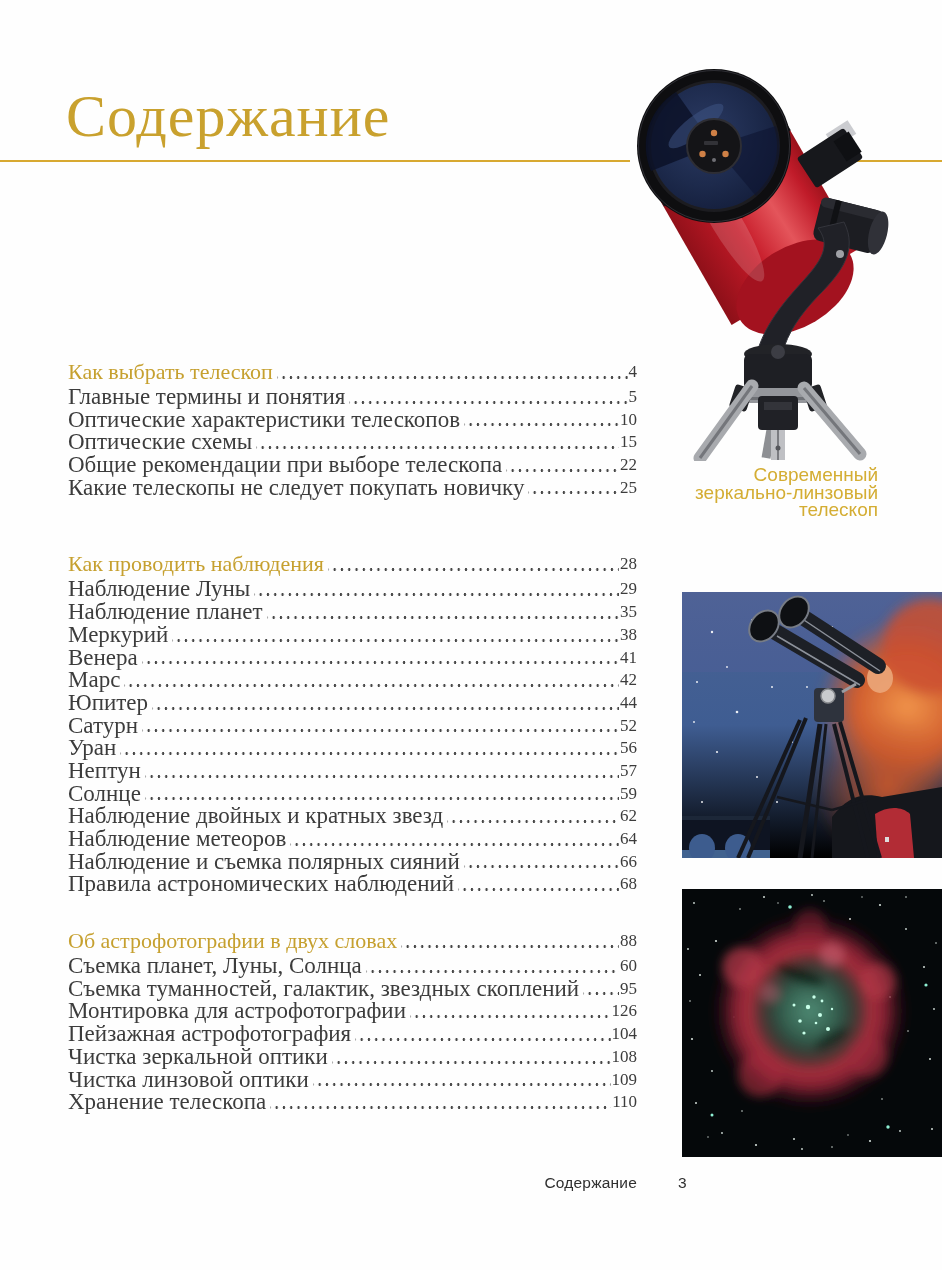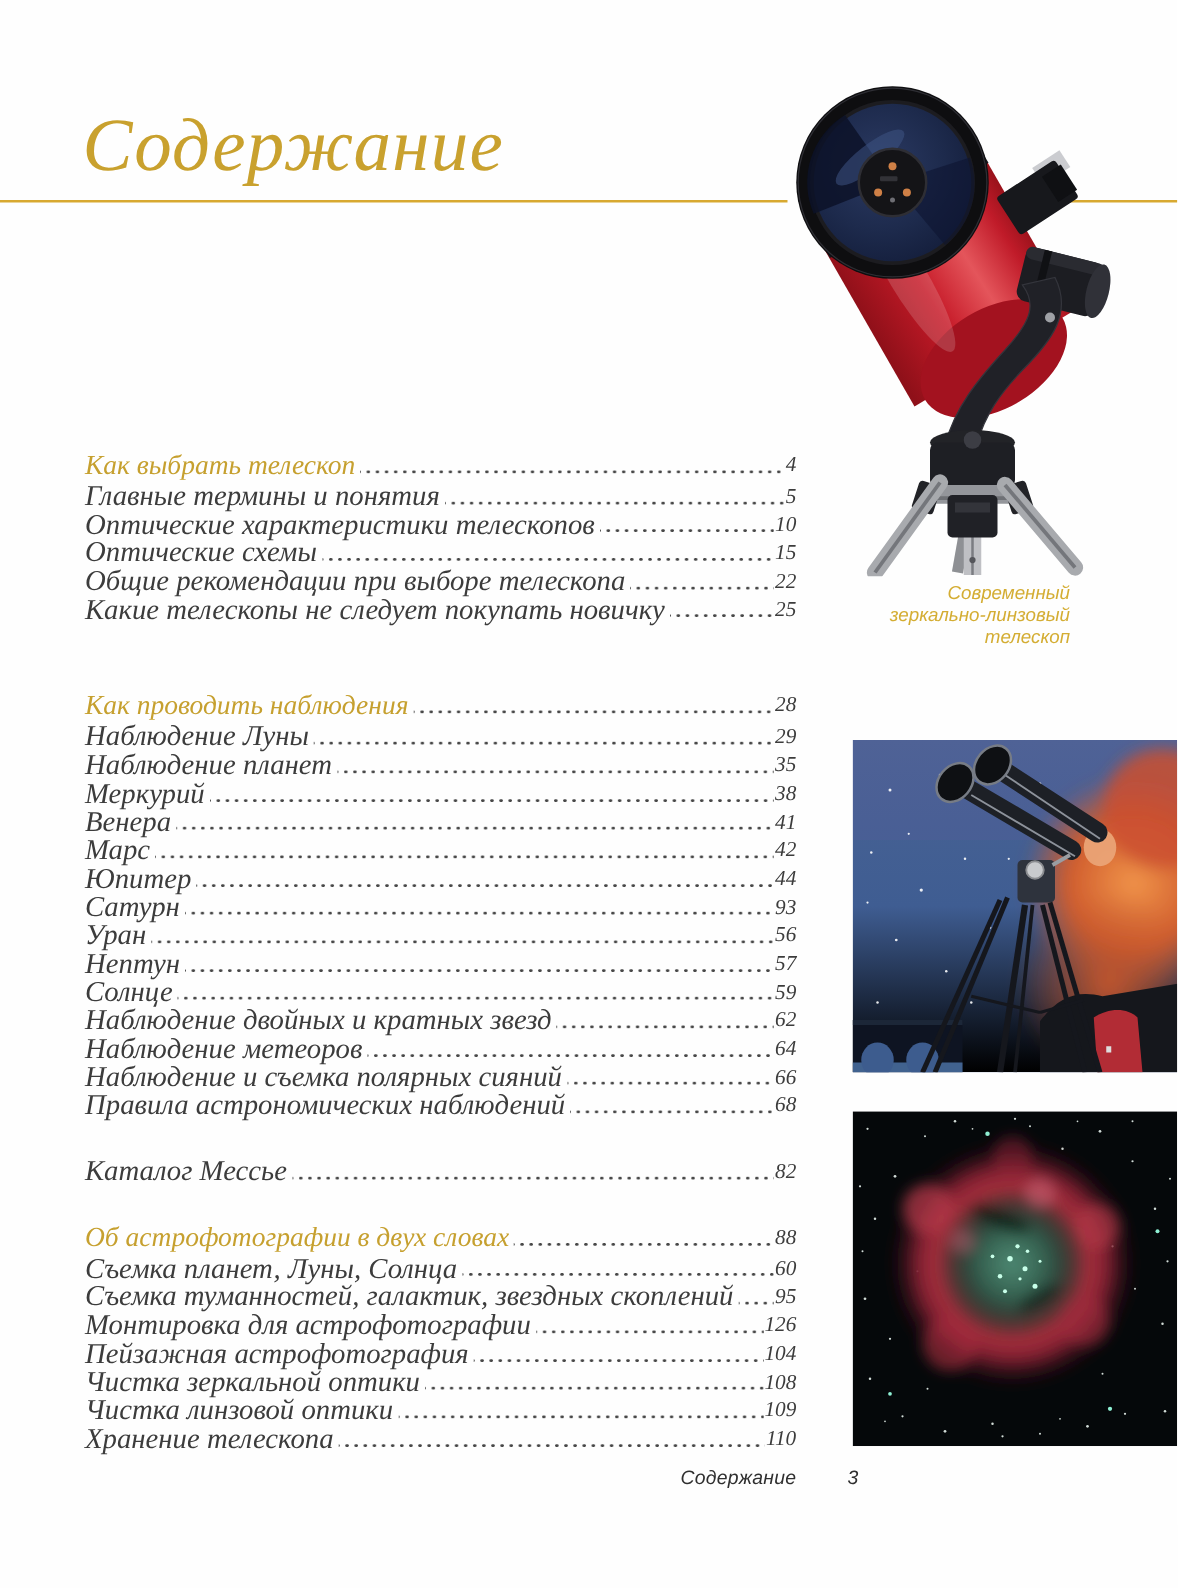--- a/index.html
+++ b/index.html
@@ -1,17 +1,17 @@
 <!DOCTYPE html>
 <html><head>
 <meta charset="utf-8">
 <style>
   html,body{margin:0;padding:0;background:#ffffff;}
   .page{position:relative;width:942px;height:1270px;background:#fefefe;overflow:hidden;
-        font-family:"Liberation Serif",serif;font-style:italic;}
+        font-family:"Liberation Serif",serif;}
 
   
   .title{position:absolute;left:66px;top:84px;margin:0;font-weight:normal;
          font-size:60px;line-height:64px;color:#c9a12e;letter-spacing:1px;}
   .rule{position:absolute;top:160px;height:2px;background:#d8a931;}
   .rule-left{left:0;width:630px;}
   .rule-right{left:800px;width:142px;}
 
   
   .toc{position:absolute;left:68px;top:357px;width:569px;}
@@ -25,22 +25,22 @@
      background-image:radial-gradient(circle,#474747 1.15px,rgba(0,0,0,0) 1.45px);
      background-size:7.3px 5px;background-repeat:repeat-x;
      background-position:3px calc(100% - 4px);}
   .toc-heading-row{height:29px;}
   .toc-heading-row .lbl{font-size:22px;line-height:29px;color:#c6a02f;text-align:center;}
   .toc-heading-row .num{line-height:29px;}
   .toc-heading-row .dots{background-position:3px calc(100% - 6px);}
 
   
   .telescope-fig{position:absolute;left:606px;top:56px;width:286px;height:404px;}
-  .caption{position:absolute;left:656px;top:466px;width:200px;text-align:right;
-           font-family:"Liberation Sans",sans-serif;font-size:15px;line-height:17.5px;
+  .caption{position:absolute;left:678px;top:466px;width:200px;text-align:right;
+           font-family:"Liberation Sans",sans-serif;font-size:19px;line-height:17.5px;
            color:#d4ad33;}
   .photo{position:absolute;left:682px;width:260px;overflow:hidden;}
   .photo-observer{top:592px;height:266px;}
   .photo-nebula{top:889px;height:268px;}
   .photo svg,.telescope-fig svg{display:block;}
 
   
   .footer{position:absolute;left:68px;top:1174px;width:569px;display:flex;
           justify-content:flex-end;font-family:"Liberation Sans",sans-serif;
           font-size:15.5px;color:#2f2f2f;letter-spacing:.2px;}
@@ -202,21 +202,21 @@
           <span class="num">42</span>
         </div>
         <div class="toc-row">
           <span class="lbl">Юпитер</span>
           <span class="dots"></span>
           <span class="num">44</span>
         </div>
         <div class="toc-row">
           <span class="lbl">Сатурн</span>
           <span class="dots"></span>
-          <span class="num">93</span>
+          <span class="num">52</span>
         </div>
         <div class="toc-row">
           <span class="lbl">Уран</span>
           <span class="dots"></span>
           <span class="num">56</span>
         </div>
         <div class="toc-row">
           <span class="lbl">Нептун</span>
           <span class="dots"></span>
           <span class="num">57</span>
@@ -241,25 +241,20 @@
           <span class="dots"></span>
           <span class="num">66</span>
         </div>
         <div class="toc-row">
           <span class="lbl">Правила астрономических наблюдений</span>
           <span class="dots"></span>
           <span class="num">68</span>
         </div>
       </div>
       <div class="toc-section">
-        <div class="toc-row">
-          <span class="lbl">Каталог Мессье</span>
-          <span class="dots"></span>
-          <span class="num">82</span>
-        </div>
       </div>
       <div class="toc-section">
         <div class="toc-row toc-heading-row">
           <span class="lbl">Об астрофотографии в двух словах</span>
           <span class="dots"></span>
           <span class="num">88</span>
         </div>
         <div class="toc-row">
           <span class="lbl">Съемка планет, Луны, Солнца</span>
           <span class="dots"></span>

